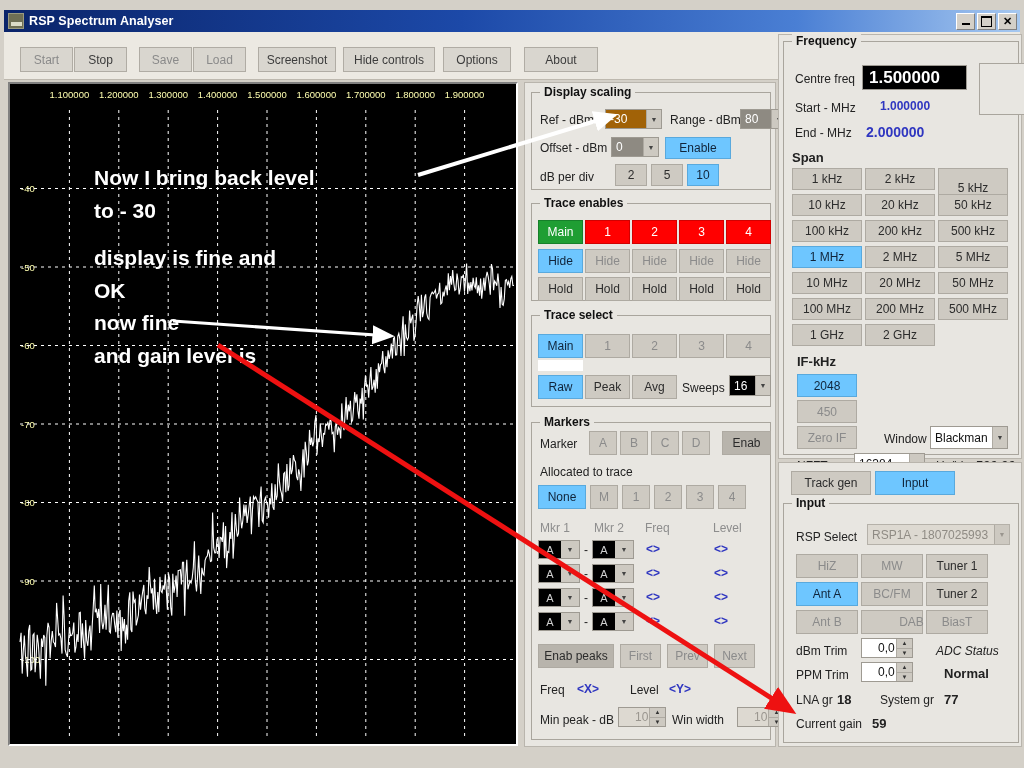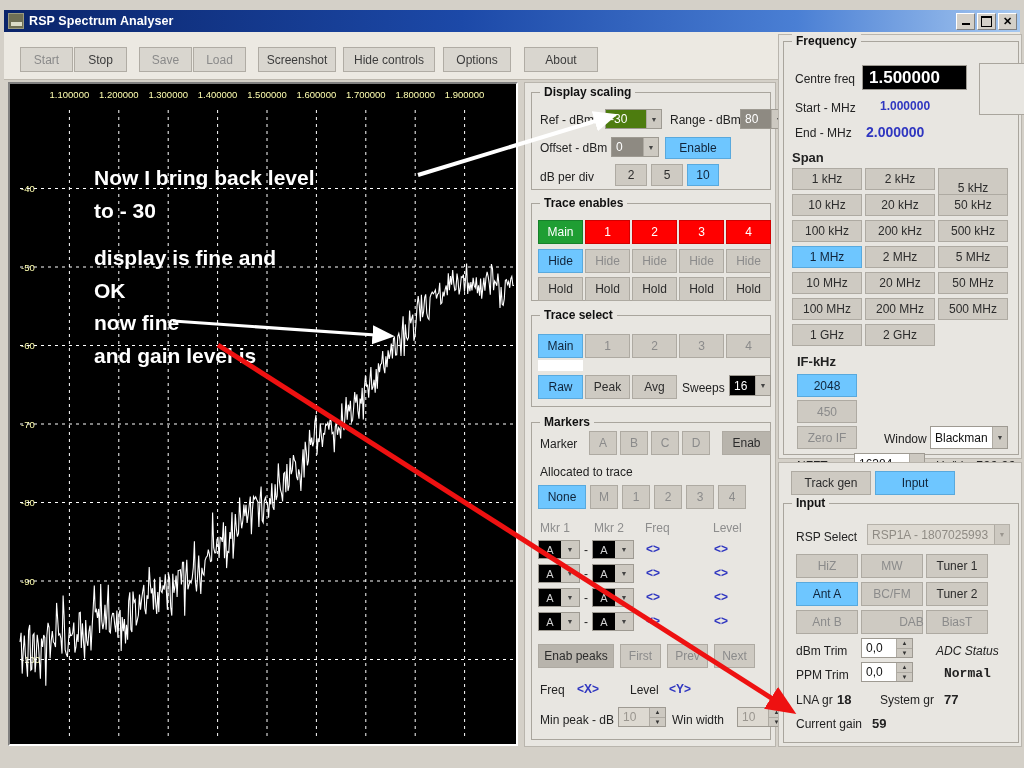--- a/index.html
+++ b/index.html
@@ -155,34 +155,34 @@
   }
   .combo .val { flex: 1; padding-left: 4px; overflow: hidden; white-space: nowrap; }
   .combo .arw {
     width: 15px; align-self: stretch;
     background: #cdc9c1;
     border-left: 1px solid #aeaaa2;
     display: flex; align-items: center; justify-content: center;
     font-size: 7px; color: #444;
   }
   .combo.grey { background: #8e8a82; color: #fff; }
-  .combo.blacksel { background: #4d7c0f; color:#fff; }
+  .combo.blacksel { background: #a16207; color:#fff; }
   .combo.black { background: #000; color:#fff; }
   .combo.dim { background: #ddd9d1; color: #8f8b84; border-color: #b5b1a9; }
   .combo.dim .arw { color: #9a968f; }
 
   .spin {
     position: absolute;
     display: flex;
     border: 1px solid #9e9a92;
     background: #fff;
     font-size: 12px;
     align-items: stretch;
   }
-  .spin .sval { flex: 1; display: flex; align-items: center; padding-left: 4px; color: #111; }
+  .spin .sval { flex: 1; display: flex; align-items: center; padding-left: 16px; color: #111; }
   .spin.dim .sval { color: #9a968f; background: #ddd9d1; }
   .spin .sbtns { width: 16px; display: flex; flex-direction: column; border-left: 1px solid #aeaaa2; }
   .spin .sbtns span {
     flex: 1; background: #cdc9c1; display:flex; align-items:center; justify-content:center;
     font-size: 6px; color:#333;
   }
   .spin .sbtns span + span { border-top: 1px solid #aeaaa2; }
 
   .mk-combo {
     position: absolute;
@@ -572,21 +572,21 @@
       <span class="lbl" style="left:152px; top:140px;font-style:italic;">ADC Status</span>
 
       <span class="lbl" style="left:12px; top:164px;">PPM Trim</span>
       <div class="spin" style="left:77px; top:158px; width:52px; height:20px;">
         <span class="sval">0,0</span>
         <span class="sbtns">
             <span>▲</span>
             <span>▼</span>
           </span>
       </div>
-      <span class="lbl b" style="left:160px; top:162px; font-size:13px;font-family:Liberation Mono, monospace;">Normal</span>
+      <span class="lbl b" style="left:160px; top:162px; font-size:13px;">Normal</span>
 
       <span class="lbl" style="left:12px; top:189px;">LNA gr</span>
       <span class="lbl b" style="left:53px; top:188px; font-size:13px;">18</span>
       <span class="lbl" style="left:96px; top:189px;">System gr</span>
       <span class="lbl b" style="left:160px; top:188px; font-size:13px;">77</span>
 
       <span class="lbl" style="left:12px; top:213px;">Current gain</span>
       <span class="lbl b" style="left:88px; top:212px; font-size:13px;">59</span>
     </div>
   </div>

